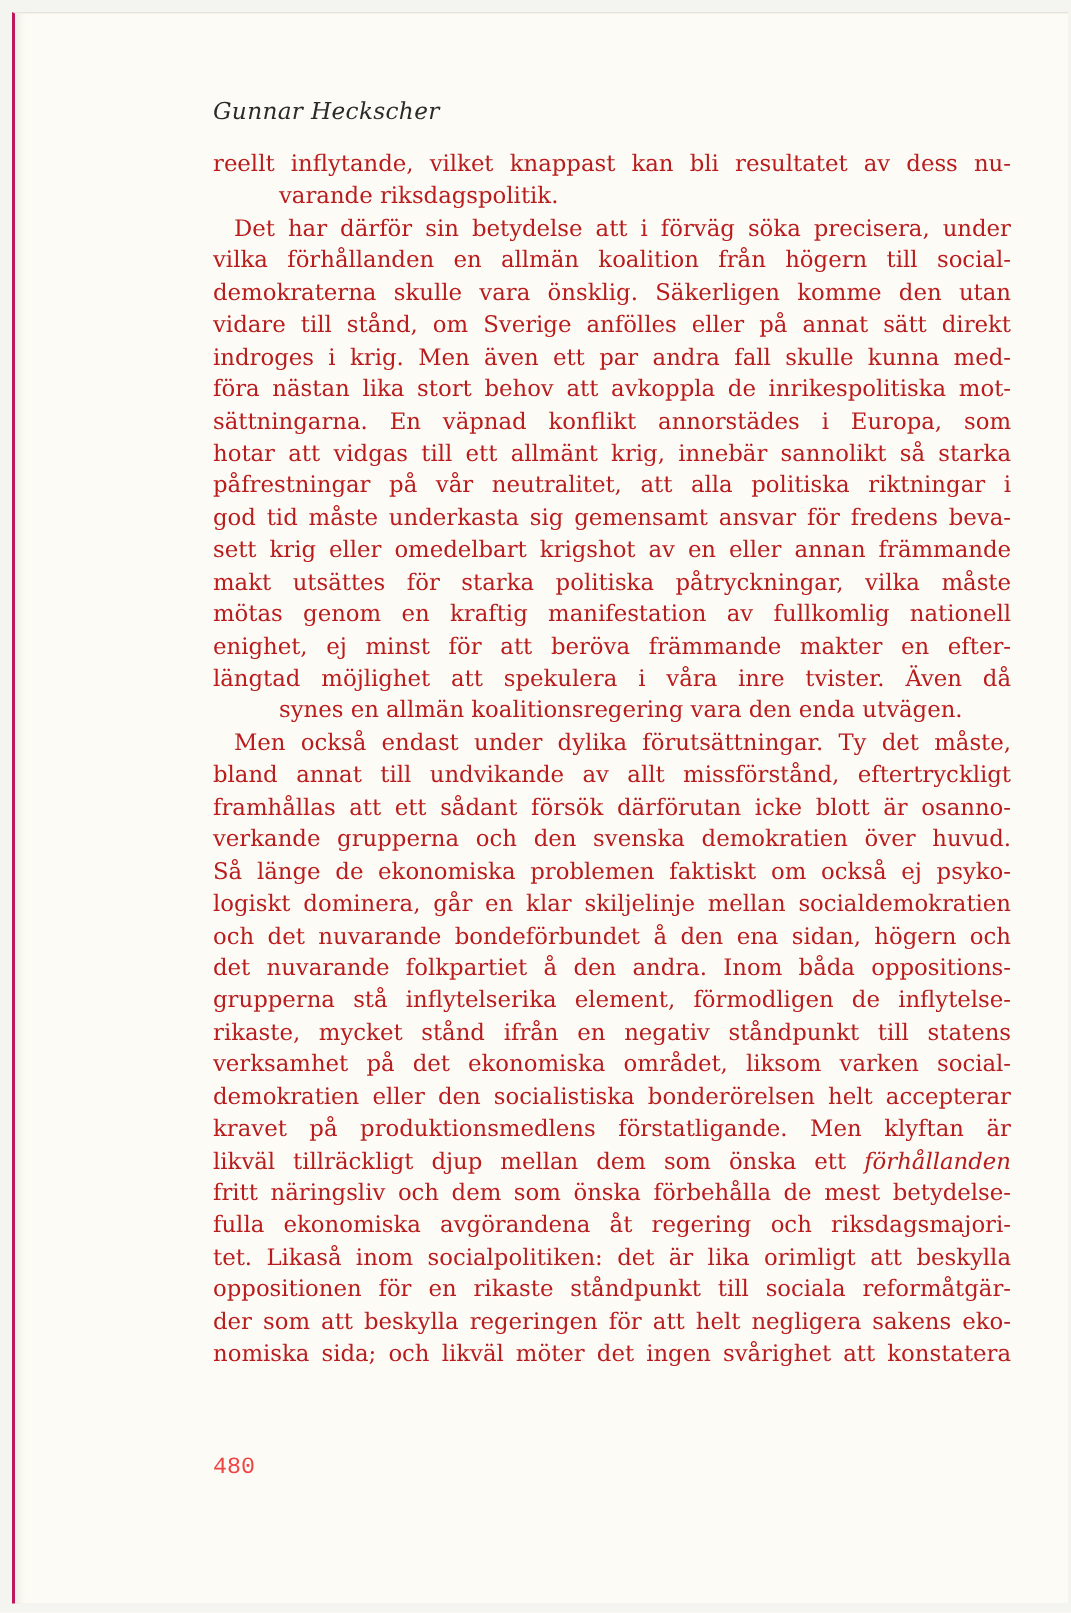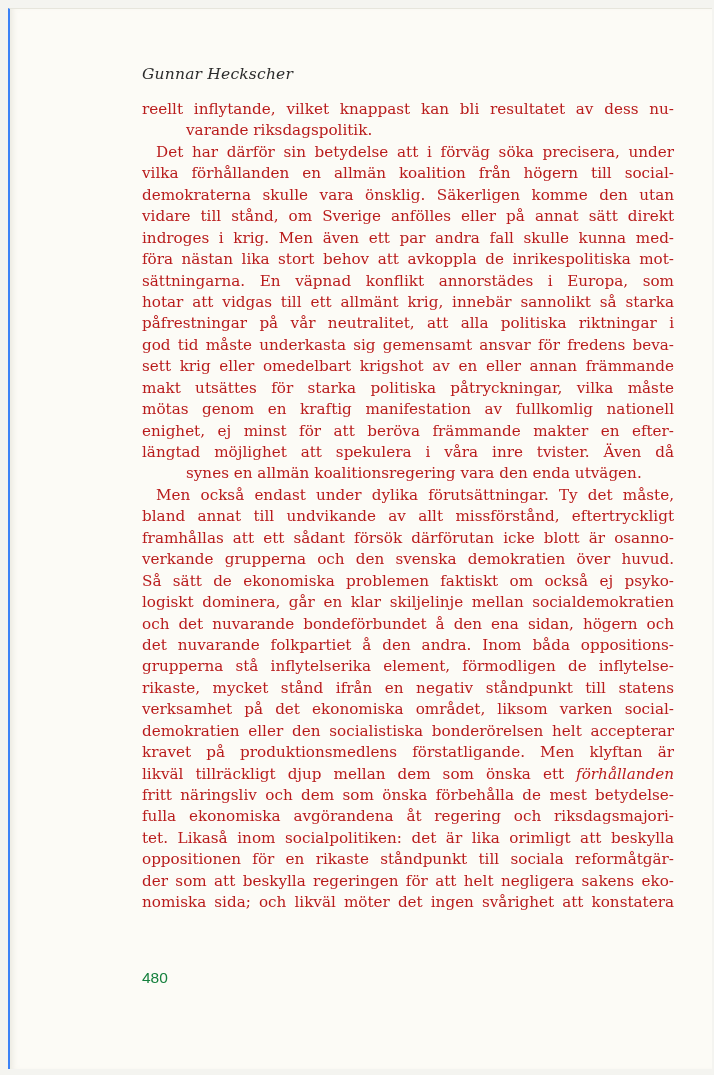--- a/index.html
+++ b/index.html
@@ -13,21 +13,21 @@
       position: relative;
       overflow: hidden;
     }
     .page {
       position: absolute;
       left: 8px;
       top: 8px;
       width: 702px;
       height: 1060px;
       background: #fcfbf6;
-      border-left: 2px solid #3b82f6;
+      border-left: 2px solid #be185d;
       border-top: 1px solid #e6e5dc;
       box-shadow: inset 6px 0 6px -4px rgba(200,198,180,0.35);
     }
     .running-head {
       position: absolute;
       left: 132px;
       top: 56px;
       font-family: "DejaVu Serif", serif;
       font-style: italic;
       font-size: 15.5px;
@@ -59,23 +59,23 @@
     .line.indent {
       padding-left: 14px;
     }
     .line em {
       font-style: italic;
     }
     .folio {
       position: absolute;
       left: 132px;
       top: 960px;
-      font-family: Liberation Sans, sans-serif;
+      font-family: Liberation Mono, monospace;
       font-size: 15.5px;
-      color: #15803d;
+      color: #ef4444;
     }
   </style>
 </head>
 <body>
 
 <div class="page">
   <div class="running-head">Gunnar Heckscher</div>
 
   <div class="body-text" id="body-text">
       <span class="line">reellt inflytande, vilket knappast kan bli resultatet av dess nu-</span>
@@ -93,21 +93,21 @@
       <span class="line">sett krig eller omedelbart krigshot av en eller annan främmande</span>
       <span class="line">makt utsättes för starka politiska påtryckningar, vilka måste</span>
       <span class="line">mötas genom en kraftig manifestation av fullkomlig nationell</span>
       <span class="line">enighet, ej minst för att beröva främmande makter en efter-</span>
       <span class="line">längtad möjlighet att spekulera i våra inre tvister. Även då</span>
       <span class="line last">synes en allmän koalitionsregering vara den enda utvägen.</span>
       <span class="line indent">Men också endast under dylika förutsättningar. Ty det måste,</span>
       <span class="line">bland annat till undvikande av allt missförstånd, eftertryckligt</span>
       <span class="line">framhållas att ett sådant försök därförutan icke blott är osanno-</span>
       <span class="line">verkande grupperna och den svenska demokratien över huvud.</span>
-      <span class="line">Så sätt de ekonomiska problemen faktiskt om också ej psyko-</span>
+      <span class="line">Så länge de ekonomiska problemen faktiskt om också ej psyko-</span>
       <span class="line">logiskt dominera, går en klar skiljelinje mellan socialdemokratien</span>
       <span class="line">och det nuvarande bondeförbundet å den ena sidan, högern och</span>
       <span class="line">det nuvarande folkpartiet å den andra. Inom båda oppositions-</span>
       <span class="line">grupperna stå inflytelserika element, förmodligen de inflytelse-</span>
       <span class="line">rikaste, mycket stånd ifrån en negativ ståndpunkt till statens</span>
       <span class="line">verksamhet på det ekonomiska området, liksom varken social-</span>
       <span class="line">demokratien eller den socialistiska bonderörelsen helt accepterar</span>
       <span class="line">kravet på produktionsmedlens förstatligande. Men klyftan är</span>
       <span class="line"><span>likväl tillräckligt djup mellan dem som önska ett </span><em>förhållanden</em></span>
       <span class="line">fritt näringsliv och dem som önska förbehålla de mest betydelse-</span>

